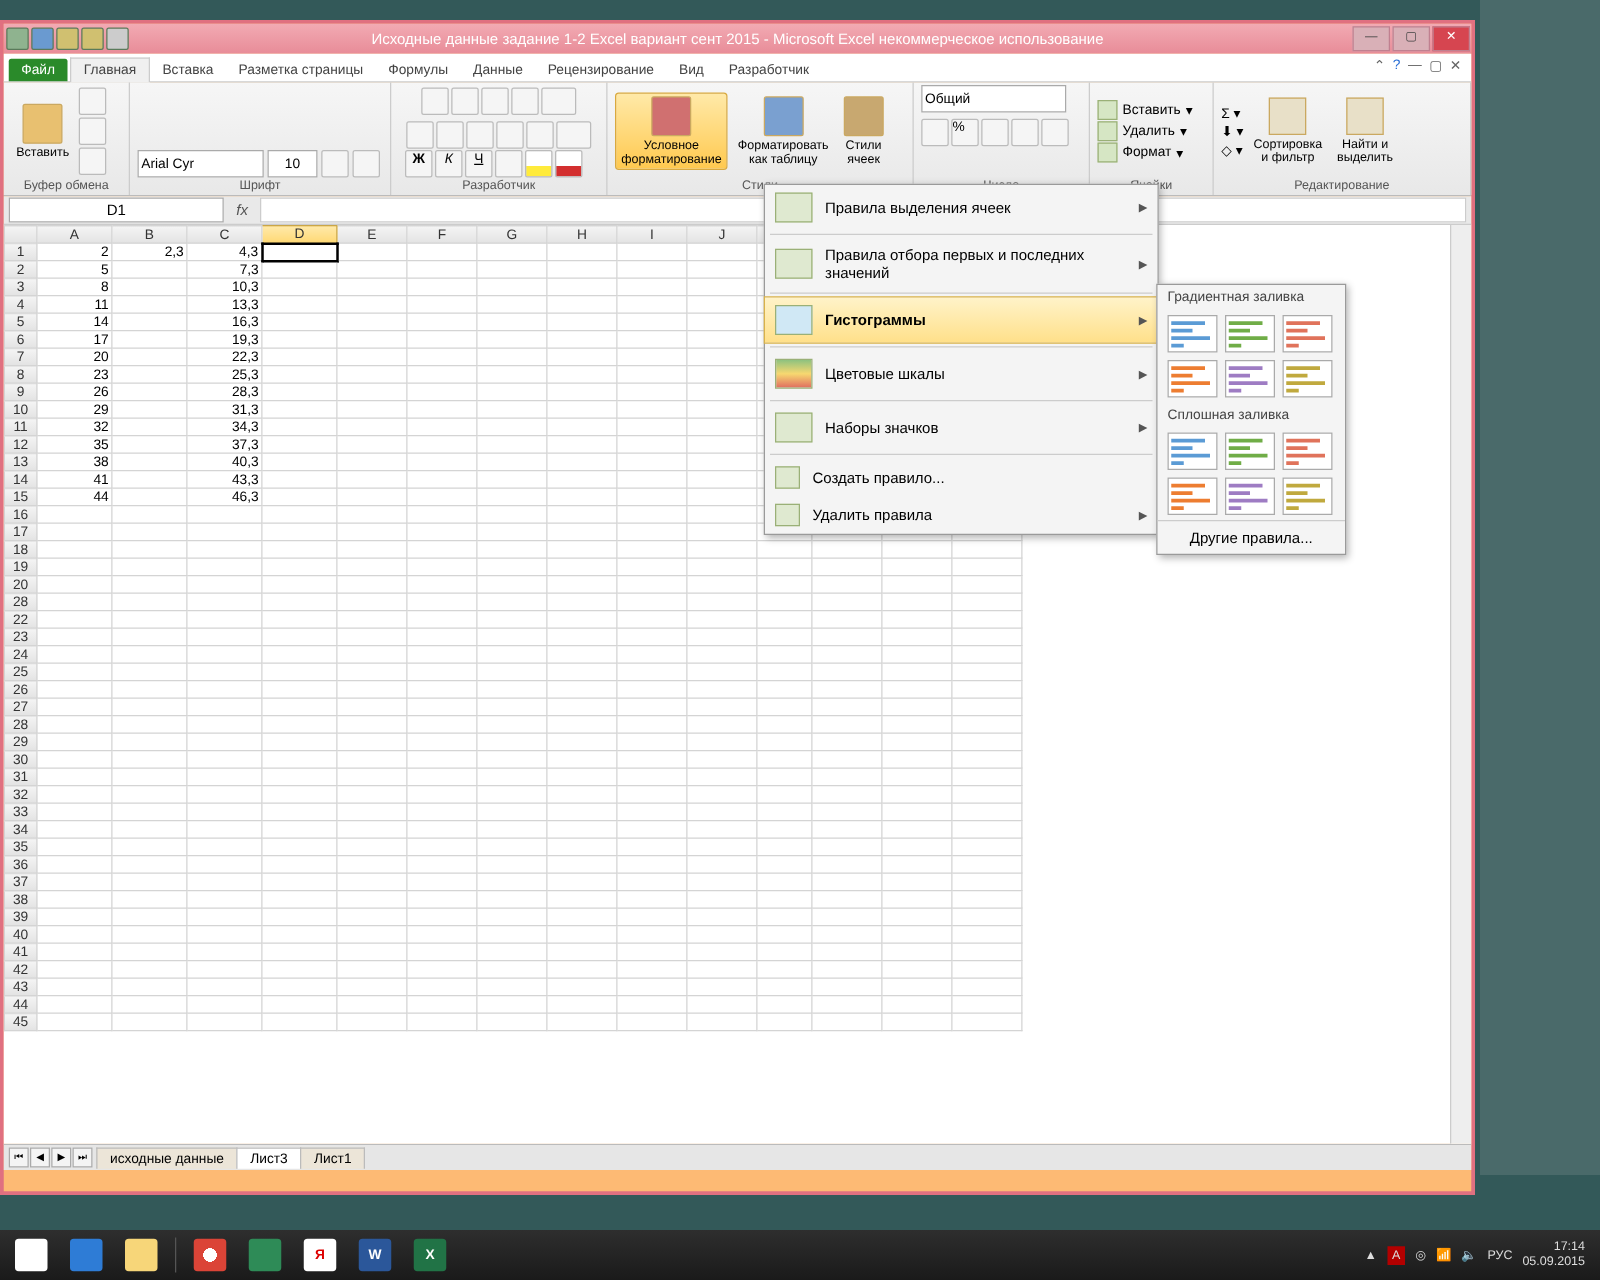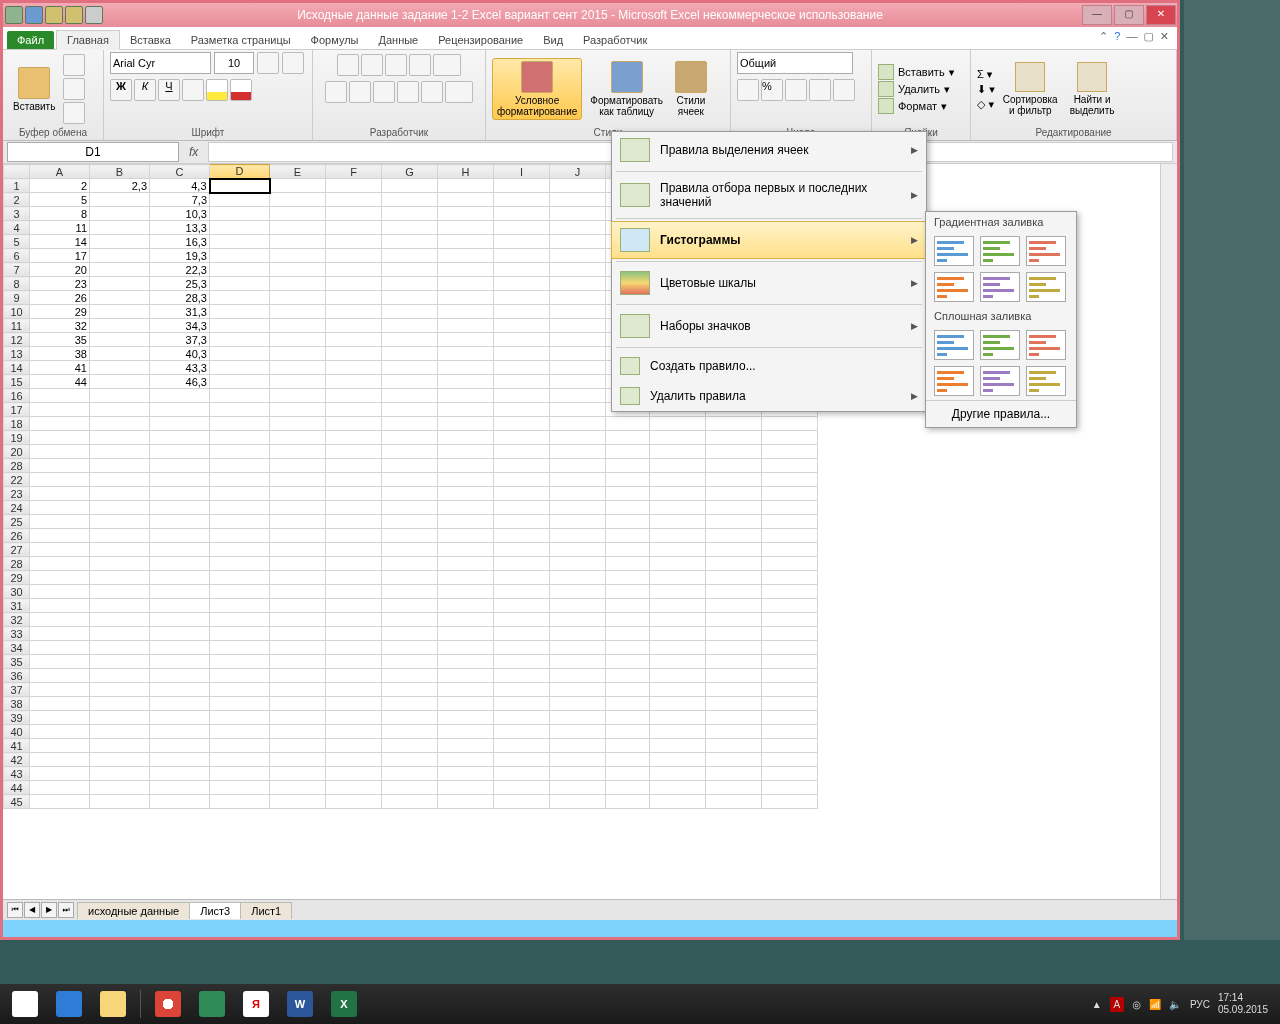--- a/index.html
+++ b/index.html
@@ -1,17 +1,17 @@
 <!DOCTYPE html>
 <html><head>
 <meta charset="utf-8">
 <style>
 html,body{margin:0;padding:0;font-family:"Segoe UI",Tahoma,sans-serif;font-size:11px;background:#6b8080;overflow:hidden}
 .screen{width:1280px;height:1024px;position:relative;background:#335959}
-.excel-window{position:absolute;left:0;top:0;width:1180px;height:940px;background:#7dd3fc;border:3px solid #e07080;box-sizing:border-box}
+.excel-window{position:absolute;left:0;top:16px;width:1180px;height:940px;background:#fdba74;border:3px solid #e07080;box-sizing:border-box}
 .titlebar{height:24px;background:linear-gradient(#f2aab3,#e88c98);display:flex;align-items:center;color:#fff;font-size:12px;position:relative}
 .qat{display:flex;align-items:center;padding:0 2px;gap:2px}
 .qat .ic{width:16px;height:16px;background:#8fb38f;border:1px solid #5a7a5a;border-radius:2px}
 .title-text{position:absolute;left:50%;transform:translateX(-50%);white-space:nowrap}
 .win-controls{margin-left:auto;display:flex}
 .win-btn{width:28px;height:18px;margin:2px 1px;background:#d9b0b7;border:1px solid #c08090;text-align:center;line-height:16px;font-size:10px;color:#444}
 .win-close{background:#d64550;color:#fff}
 .ribbon-tabs{height:22px;background:#fff;display:flex;align-items:flex-end;border-bottom:1px solid #ccc;padding-left:4px;position:relative}
 .tab{padding:3px 10px;font-size:11px;color:#444;cursor:pointer}
 .tab.file{background:#2a8a2a;color:#fff;border-radius:2px 2px 0 0;margin-right:2px}
@@ -65,21 +65,21 @@
 .databar.g span{background:#70ad47}
 .databar.r span{background:#e0735b}
 .databar.o span{background:#ed7d31}
 .databar.p span{background:#9e7cc3}
 .databar.y span{background:#c0a93e}
 .more-rules{padding:6px 8px;border-top:1px solid #ccc;text-align:center;cursor:pointer}
 .taskbar{position:absolute;left:0;bottom:0;width:1280px;height:40px;background:linear-gradient(#2e2e2e,#1a1a1a);display:flex;align-items:center;padding:0 4px;gap:2px;box-sizing:border-box}
 .tb-btn{width:42px;height:32px;display:flex;align-items:center;justify-content:center;border-radius:2px}
 .tb-ic{width:26px;height:26px;border-radius:3px}
 .tray{margin-left:auto;display:flex;align-items:center;gap:8px;color:#ddd;font-size:10px;padding-right:8px}
-.tray .clock{text-align:left;line-height:1.2}
+.tray .clock{text-align:right;line-height:1.2}
 .tb-sep{width:1px;height:28px;background:#555;margin:0 4px}
 .side-stub{position:absolute;right:0;top:0;width:96px;height:940px;background:#4a6a6a}
 .cells-labels{display:flex;flex-direction:column;font-size:11px;gap:1px}
 .cells-labels div{display:flex;align-items:center;gap:4px;cursor:pointer}
 .cells-ic{width:14px;height:14px;background:#d6e6c4;border:1px solid #9ab077}
 .edit-ic{width:28px;height:28px;background:#e8e0c8;border:1px solid #caa860}
 .vscroll{position:absolute;right:0;top:0;width:16px;height:100%;background:#eee;border-left:1px solid #ccc}
 </style>
 </head>
 <body>
@@ -132,21 +132,21 @@
             </div>
       <div class="col-stack">
         <div class="smallbtn"></div>
         <div class="smallbtn"></div>
         <div class="smallbtn"></div>
       </div>
     </div>
     <div class="group-label">Буфер обмена</div>
   </div>
   <div class="group" style="width:196px">
-    <div class="group-body" style="flex-direction:column;align-items:flex-start;gap:3px">
+    <div class="group-body" style="flex-direction:row;align-items:flex-end;gap:20px">
       <div style="display:flex;gap:3px;align-items:center">
         <input class="font-select" value="Arial Cyr" style="">
         <input class="size-select" value="10" style="">
         <div class="smallbtn"></div>
         <div class="smallbtn"></div>
       </div>
       <div class="row2">
         <div class="smallbtn" style="font-weight:bold;text-align:center">Ж</div>
         <div class="smallbtn" style="font-style:italic;text-align:center">К</div>
         <div class="smallbtn" style="text-decoration:underline;text-align:center">Ч</div>

